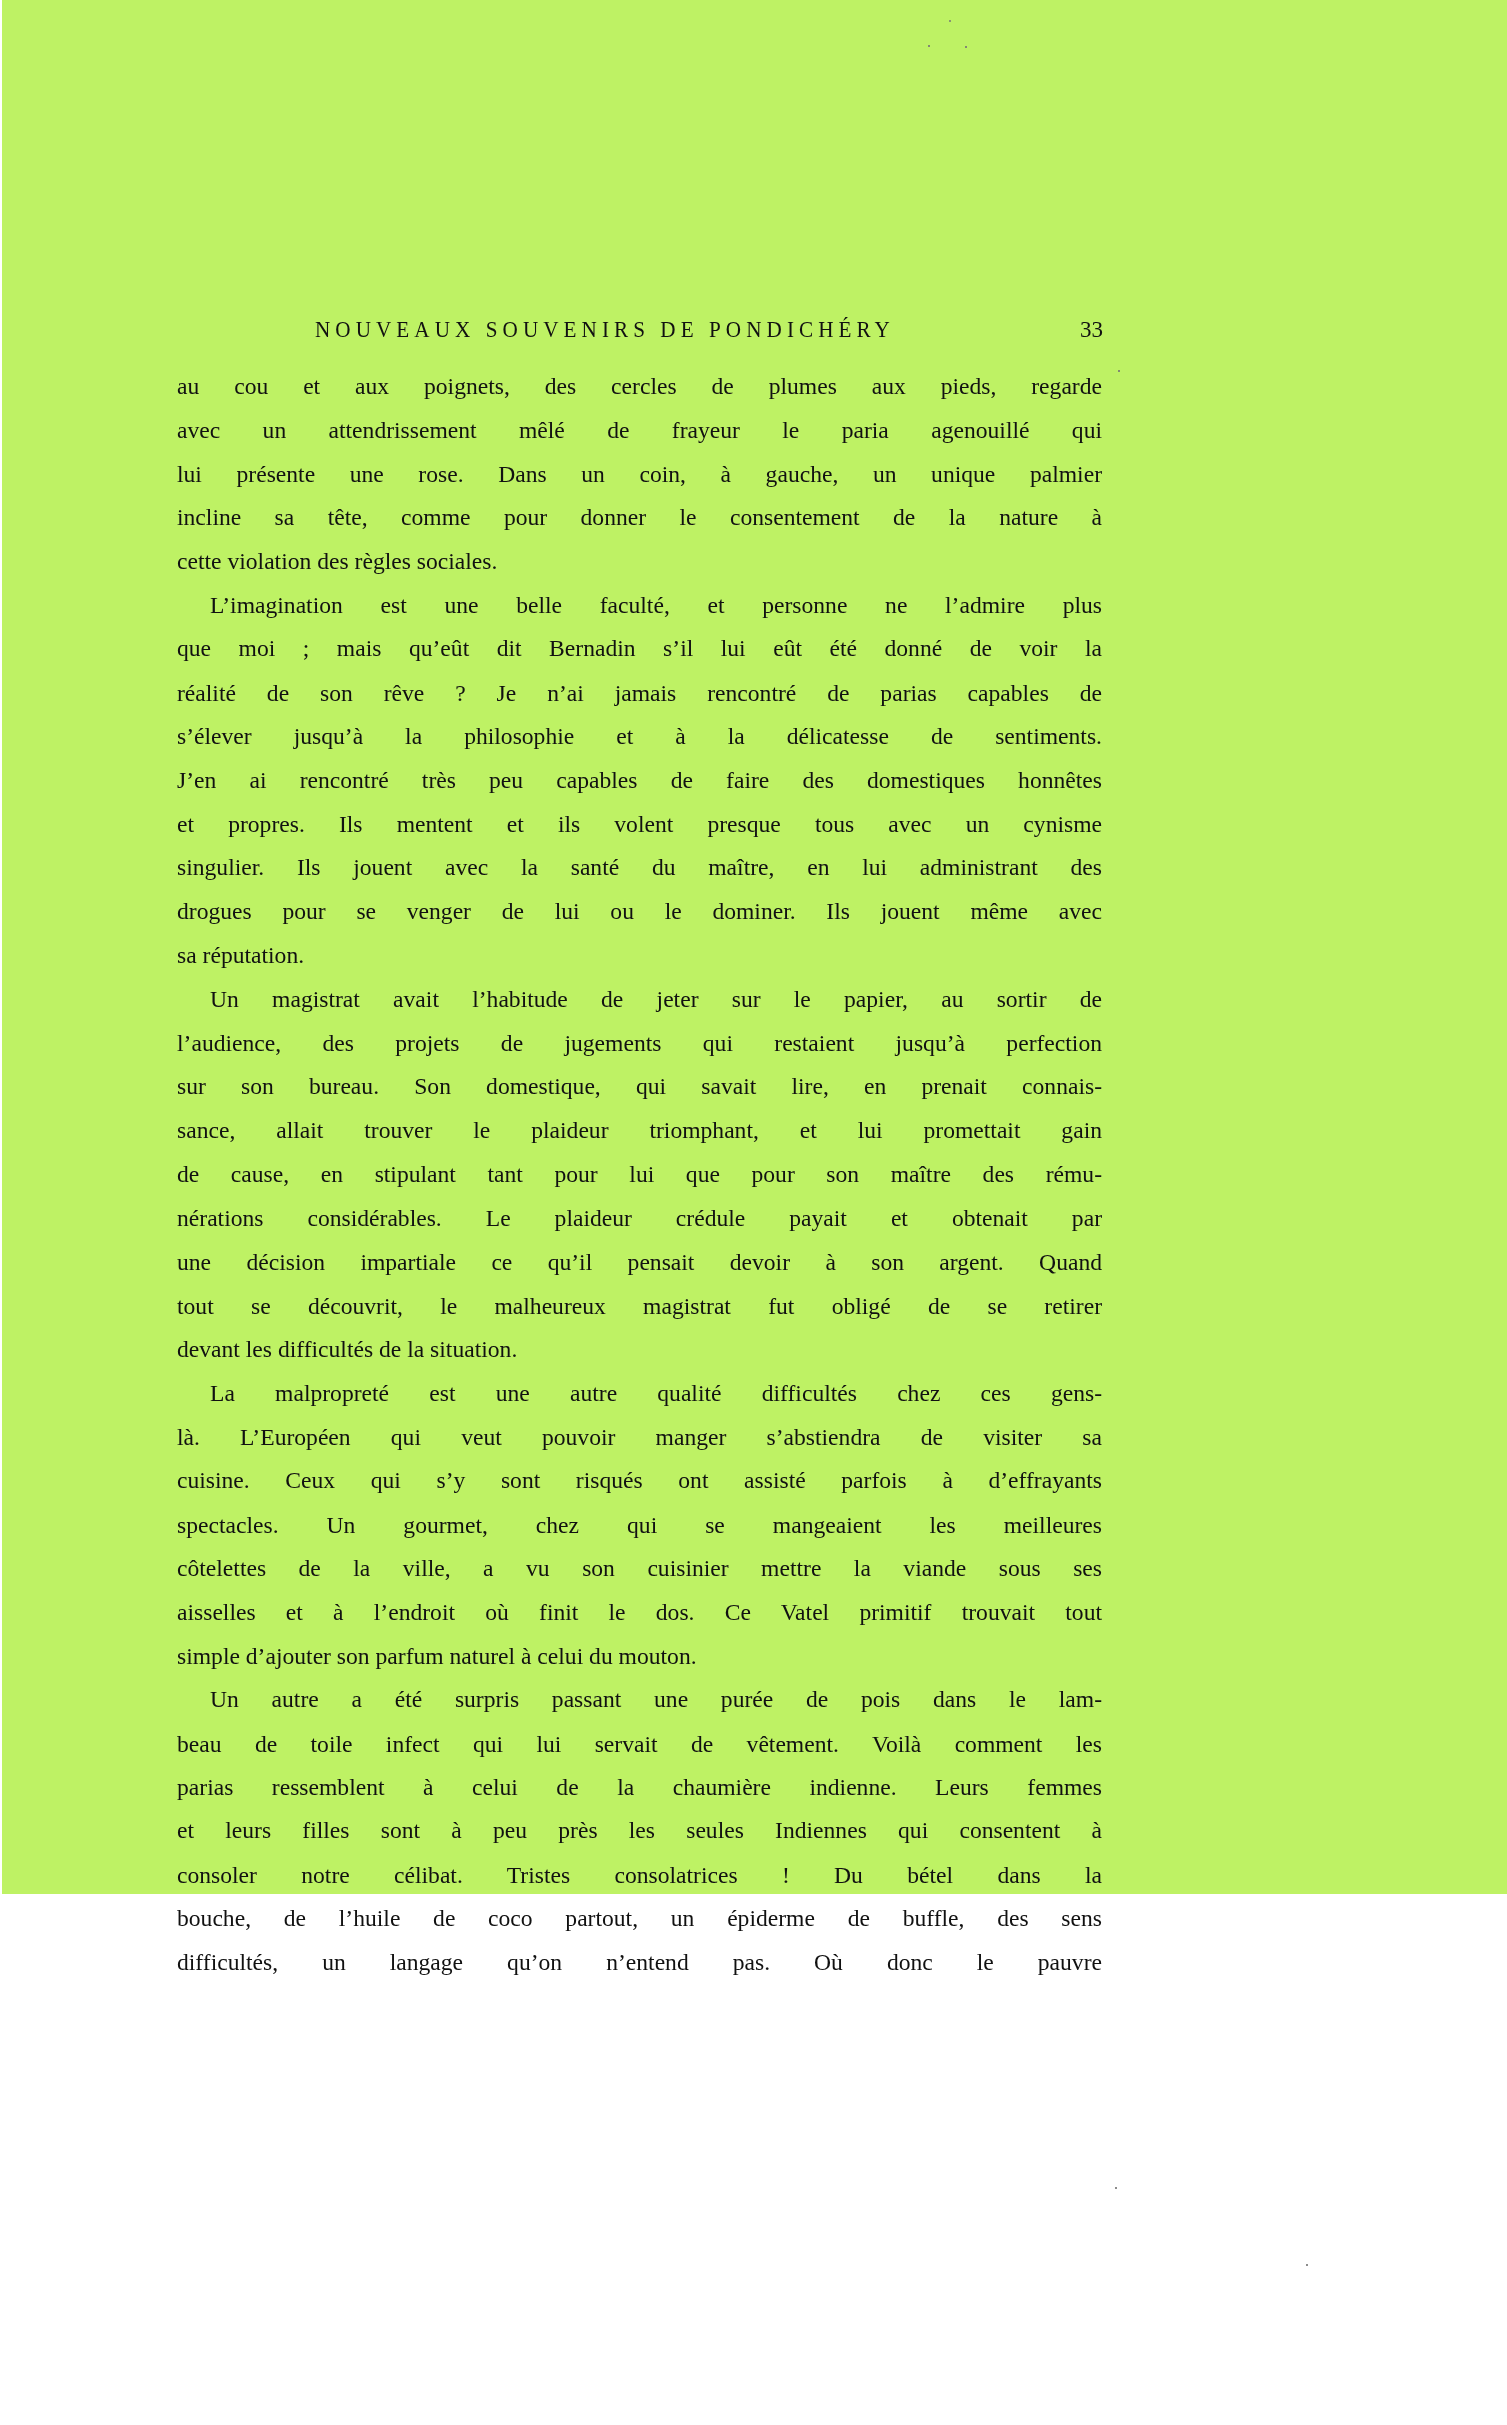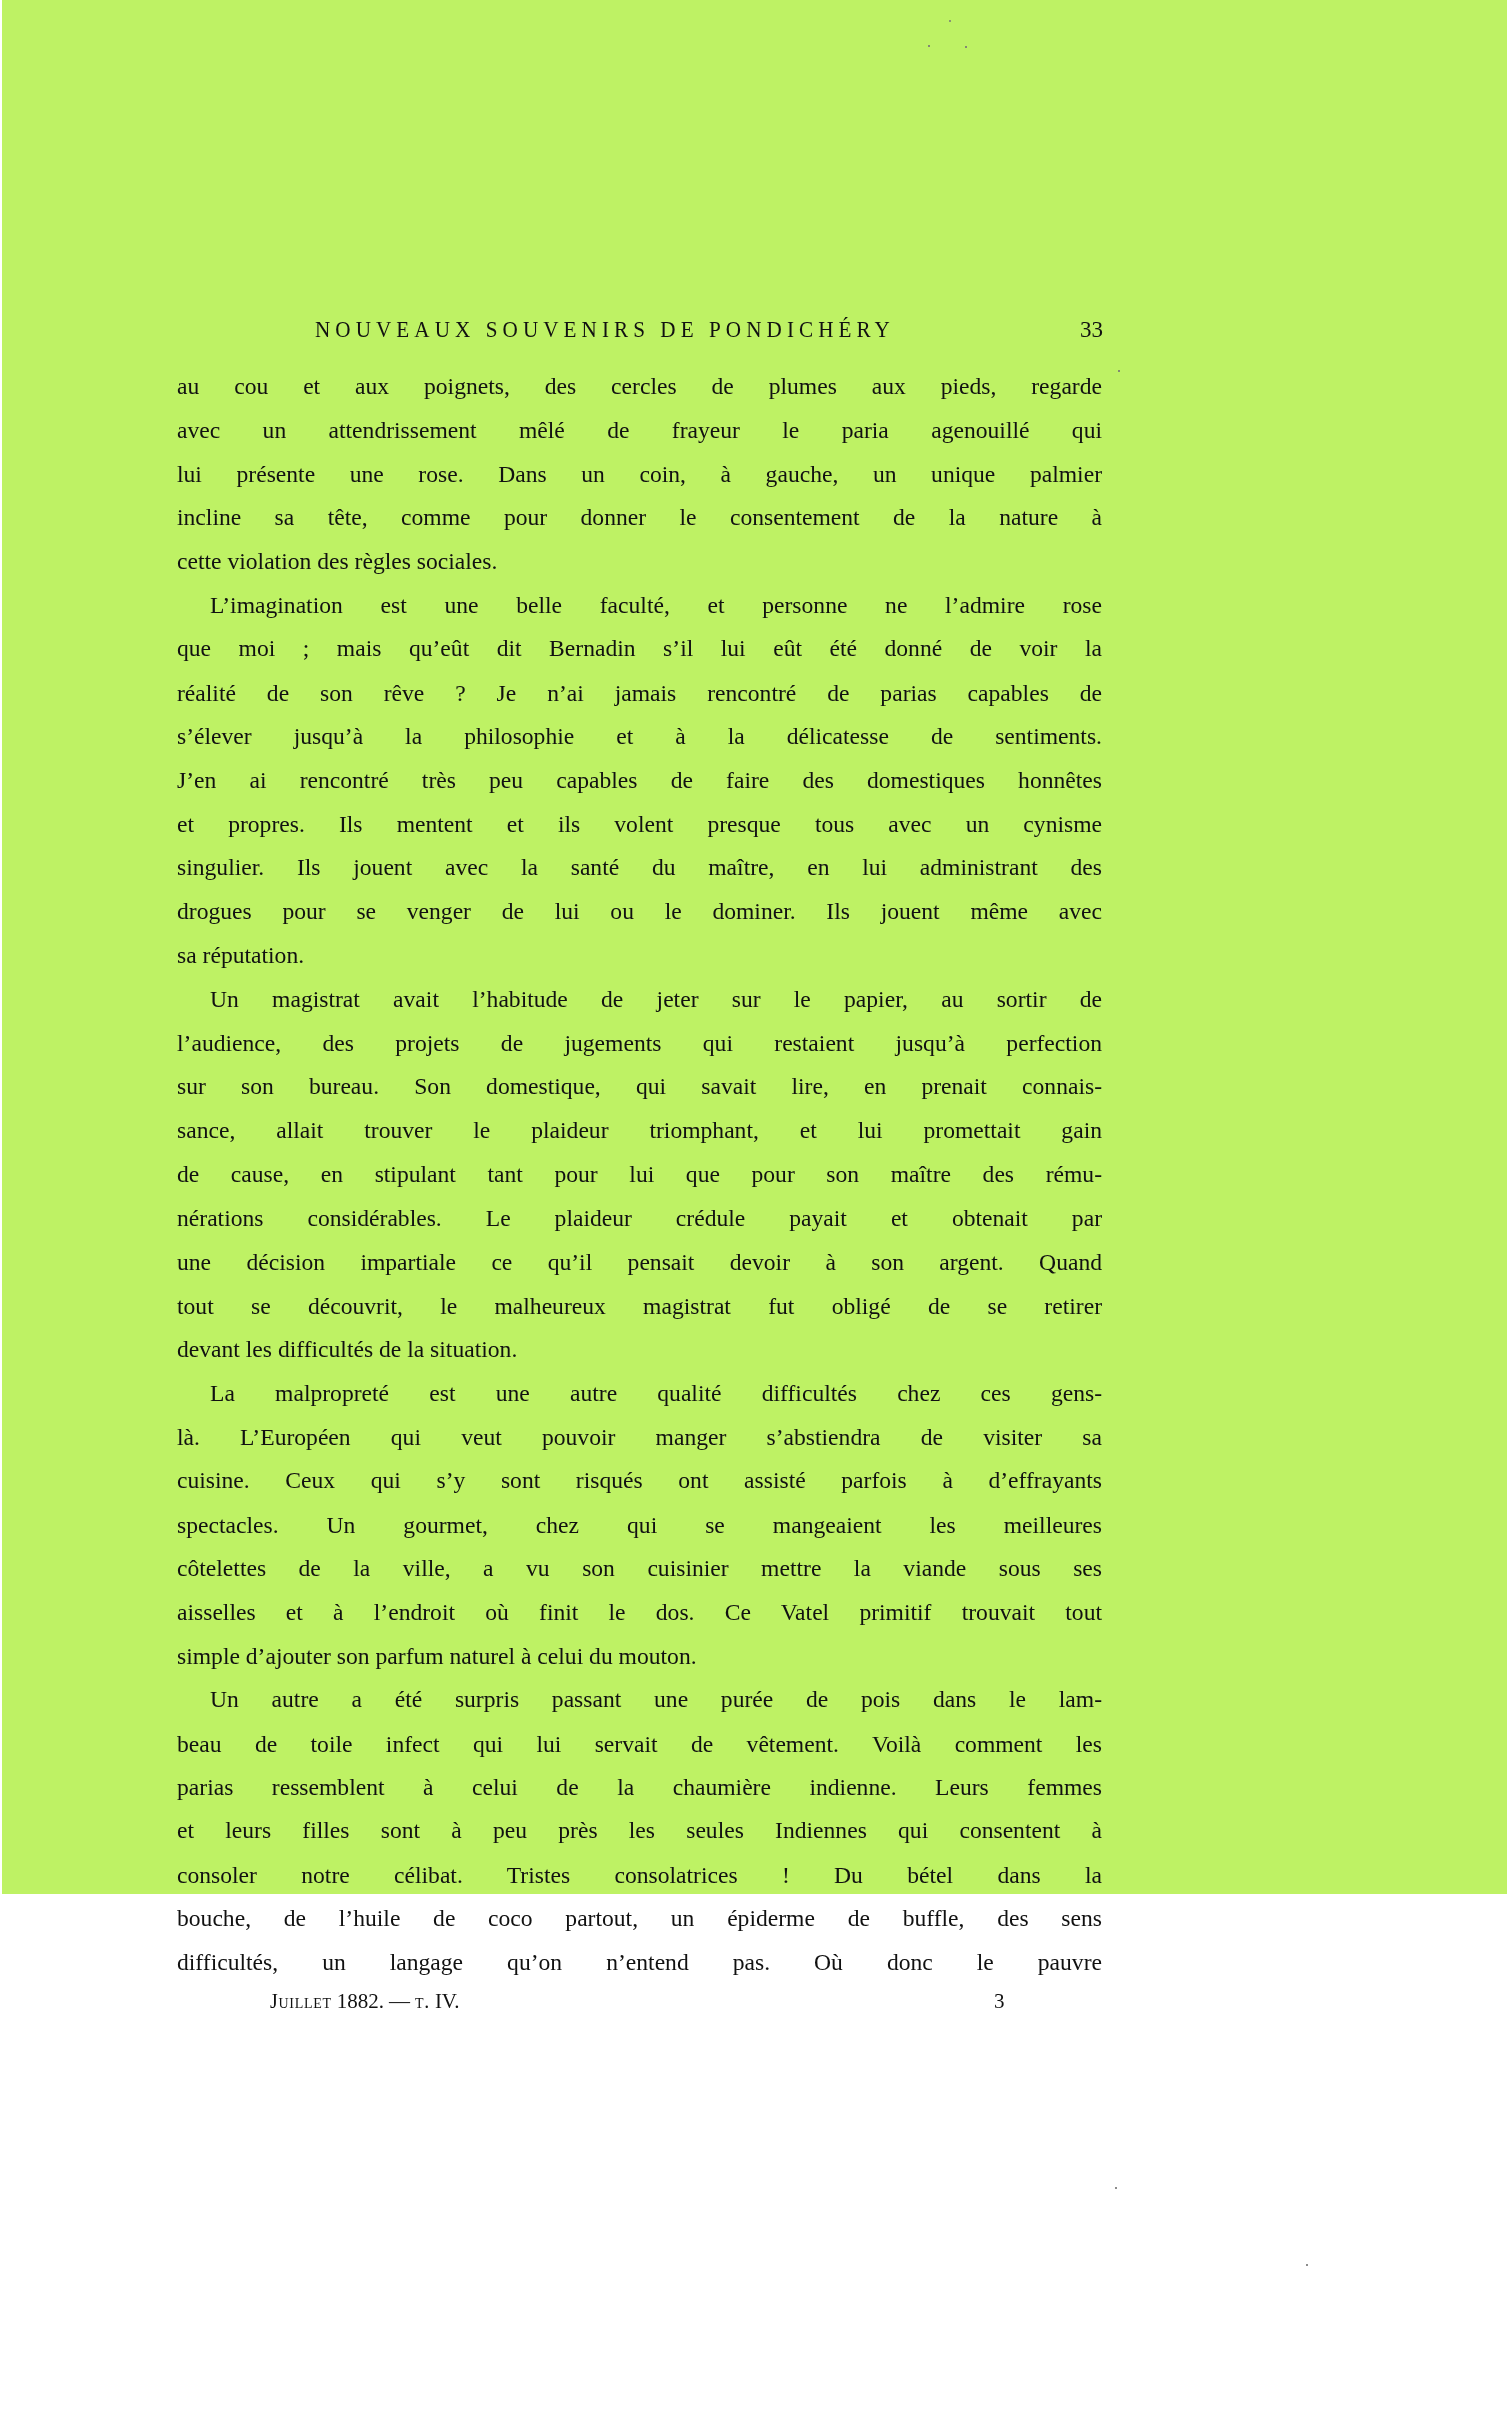--- a/index.html
+++ b/index.html
@@ -149,21 +149,21 @@
       <div class="line" style="top:502px">
           <span class="line-inner">incline sa tête, comme pour donner le consentement de la nature à</span>
         </div>
       <div class="line last" style="top:546px">
           <span class="line-inner">cette violation des règles sociales.</span>
         </div>
     </div>
 
     <div>
       <div class="line indent" style="top:590px">
-          <span class="line-inner">L’imagination est une belle faculté, et personne ne l’admire rose</span>
+          <span class="line-inner">L’imagination est une belle faculté, et personne ne l’admire plus</span>
         </div>
       <div class="line" style="top:633px">
           <span class="line-inner">que moi ; mais qu’eût dit Bernadin s’il lui eût été donné de voir la</span>
         </div>
       <div class="line" style="top:678px">
           <span class="line-inner">réalité de son rêve ? Je n’ai jamais rencontré de parias capables de</span>
         </div>
       <div class="line" style="top:721px">
           <span class="line-inner">s’élever jusqu’à la philosophie et à la délicatesse de sentiments.</span>
         </div>
@@ -256,25 +256,15 @@
         </div>
       <div class="line" style="top:1903px">
           <span class="line-inner">bouche, de l’huile de coco partout, un épiderme de buffle, des sens</span>
         </div>
       <div class="line" style="top:1947px">
           <span class="line-inner">difficultés, un langage qu’on n’entend pas. Où donc le pauvre</span>
         </div>
     </div>
   </div>
 
-  <div class="footer">
-    <span class="footer-signature">
-      <span class="sc">Juillet</span>
-      <span class="num">1882.</span>
-      <span class="num">—</span>
-      <span class="sc">t.</span>
-      <span class="num">IV.</span>
-    </span>
-    <span class="footer-sheet">3</span>
-  </div>
 
 </div>
 
 
 </body></html>

